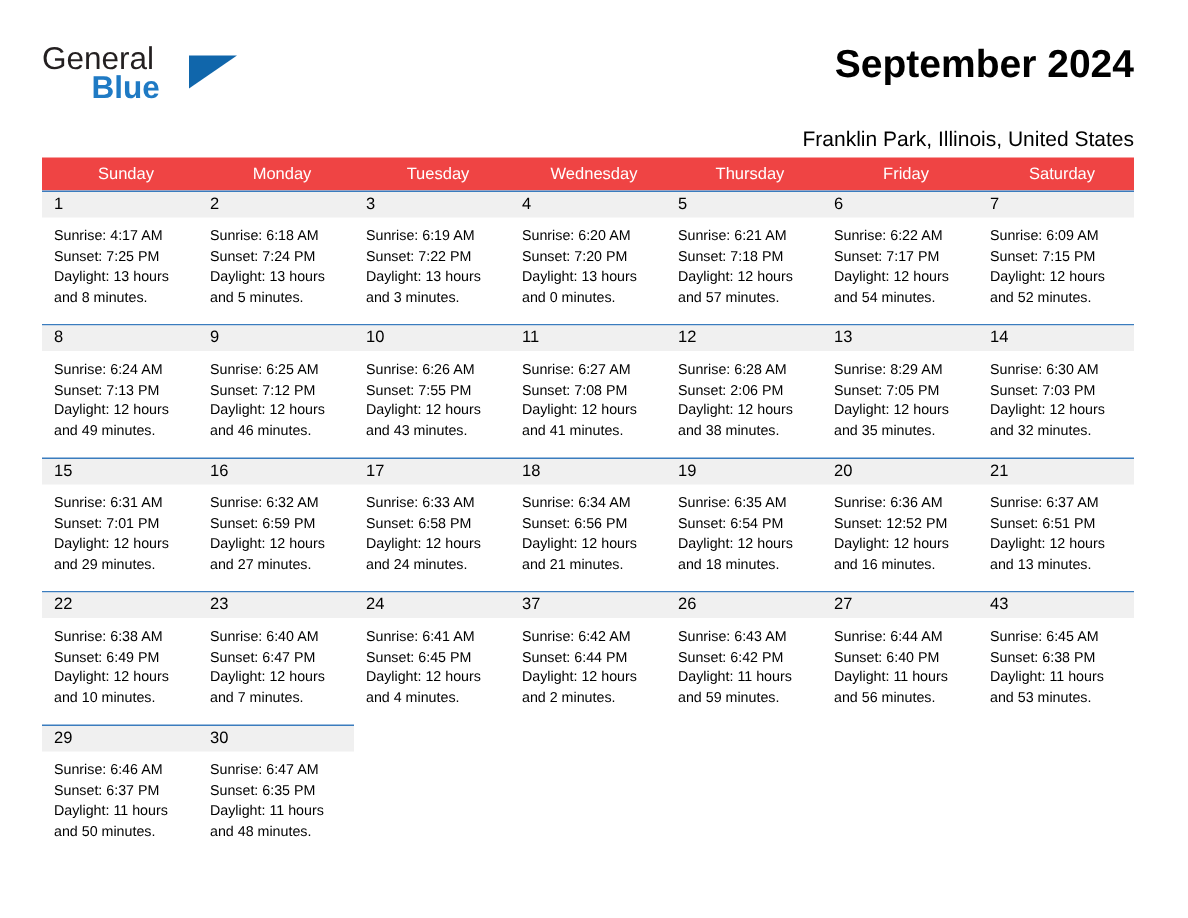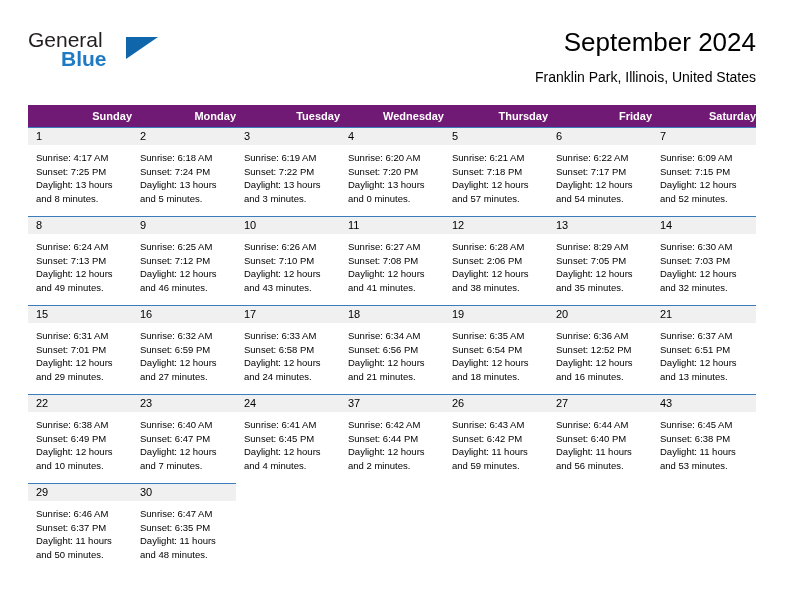--- a/index.html
+++ b/index.html
@@ -65,48 +65,48 @@
   }
 
   .title-block {
     position: absolute;
     right: 0;
     top: 0;
     text-align: right;
   }
   .cal-title {
     font-size: 26px;
-    font-weight: normal;
+    font-weight: bold;
     color: #000000;
     line-height: 32px;
     white-space: nowrap;
   }
   .cal-subtitle {
     font-size: 14px;
     color: #000000;
     line-height: 20px;
-    margin-top: 9px;
+    margin-top: 24px;
     white-space: nowrap;
   }
 
   
   .calendar {
     position: absolute;
     left: 28px;
     top: 105px;
     width: 728px;
     border-collapse: collapse;
     table-layout: fixed;
   }
   .calendar th {
-    background: #701a75;
+    background: #ef4444;
     color: #ffffff;
     font-size: 11px;
-    font-weight: bold;
-    text-align: right;
+    font-weight: normal;
+    text-align: center;
     padding: 5px 0 5px 8px;
     height: 10px;
     border: none;
   }
   .calendar td {
     width: 104px;
     vertical-align: top;
     padding: 0;
     border: none;
     background: #ffffff;
@@ -272,21 +272,21 @@
                 <div>Daylight: 12 hours</div>
                 <div>and 46 minutes.</div>
               </div>
             </div>
           </td>
           <td>
             <div class="cell">
               <div class="daynum-band">10</div>
               <div class="cell-body">
                 <div>Sunrise: 6:26 AM</div>
-                <div>Sunset: 7:10 PM</div>
+                <div>Sunset: 7:55 PM</div>
                 <div>Daylight: 12 hours</div>
                 <div>and 43 minutes.</div>
               </div>
             </div>
           </td>
           <td>
             <div class="cell">
               <div class="daynum-band">11</div>
               <div class="cell-body">
                 <div>Sunrise: 6:27 AM</div>

